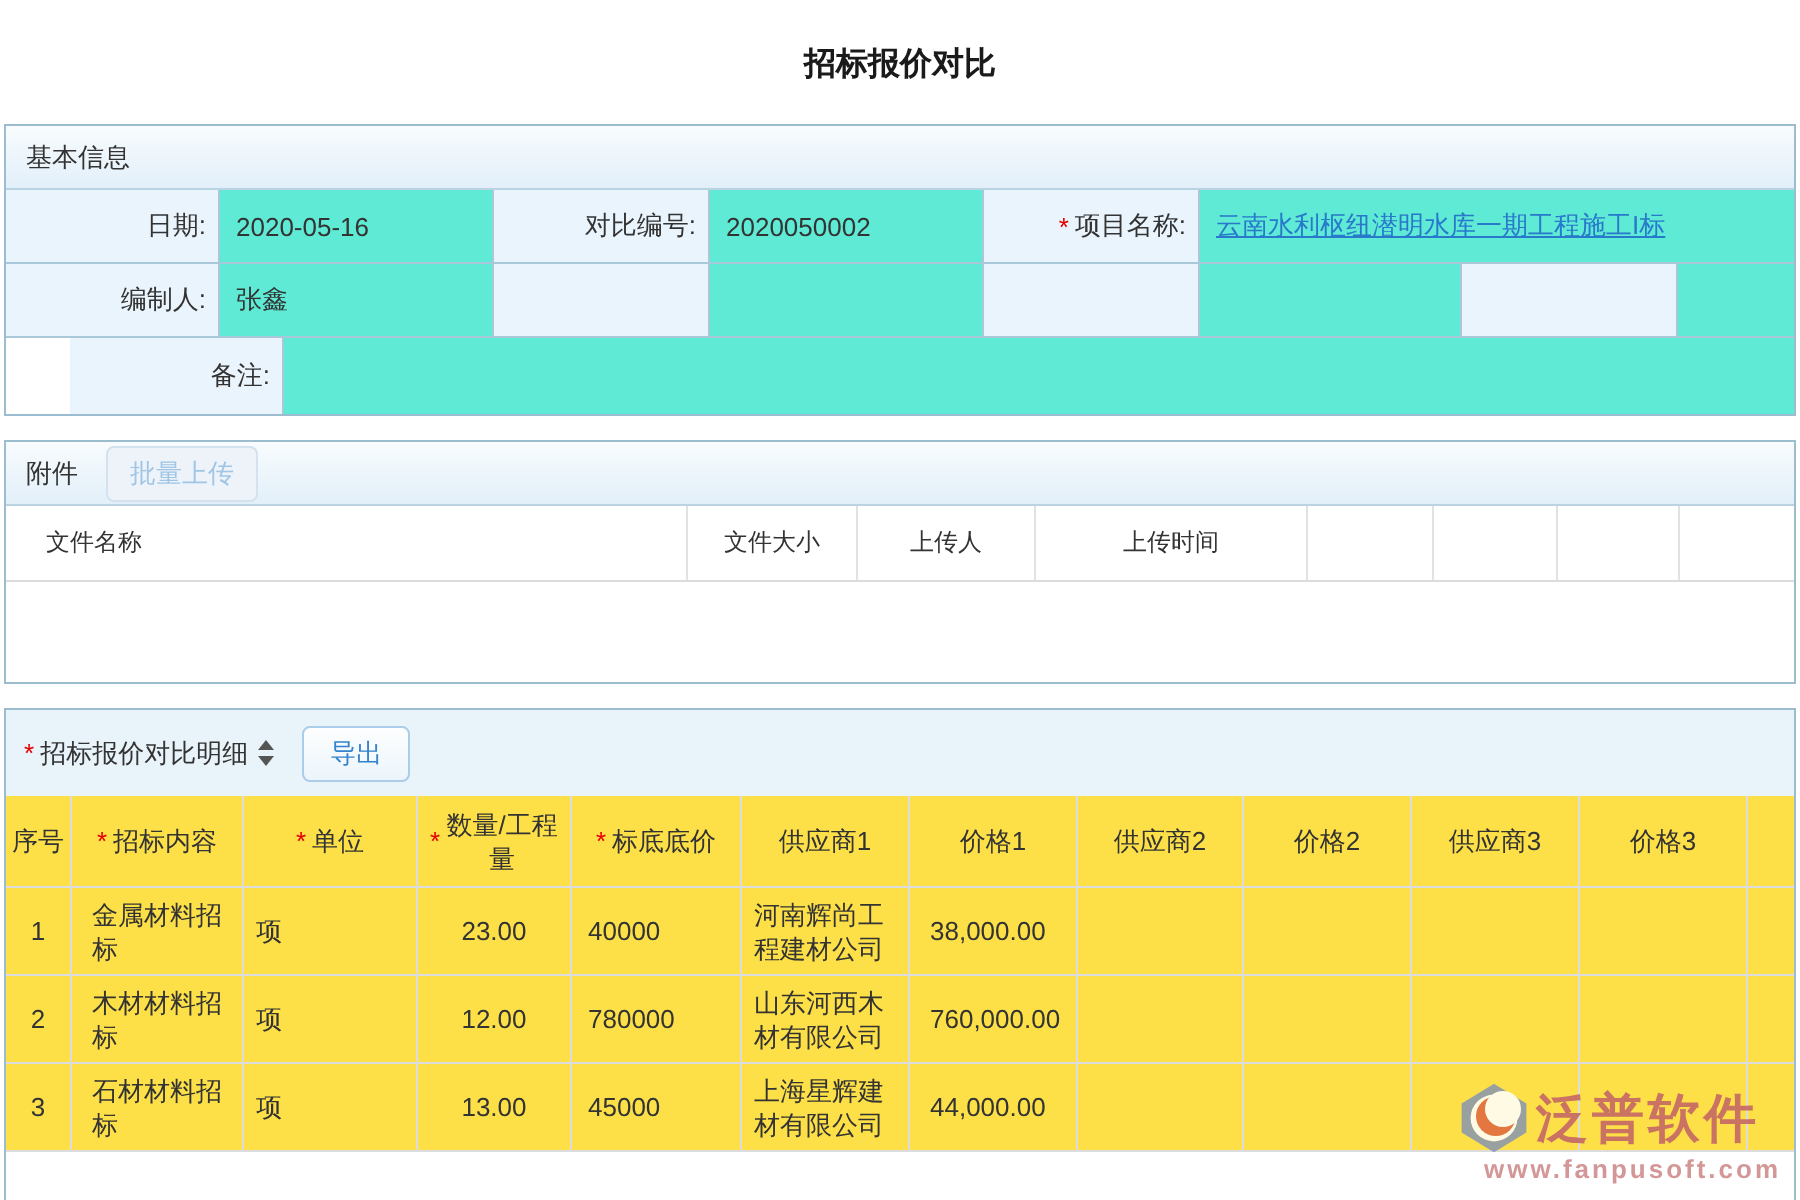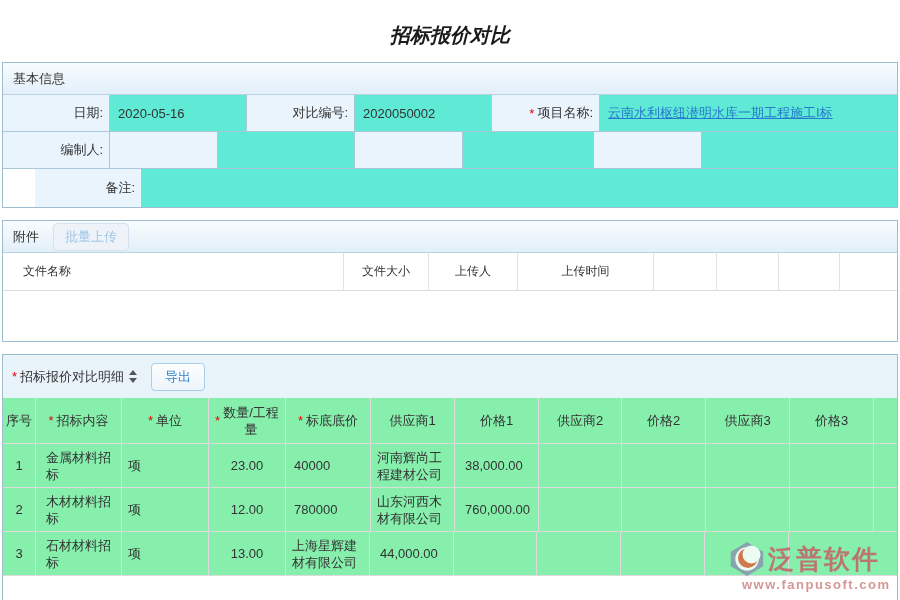--- a/index.html
+++ b/index.html
@@ -1,22 +1,22 @@
 <!DOCTYPE html>
 <html><head>
 <meta charset="utf-8">
 <style>
   * { box-sizing: border-box; margin: 0; padding: 0; }
   html,body { width: 900px; height: 600px; overflow: hidden; background: #fff;
     font-family: "Liberation Sans", "DejaVu Sans", sans-serif; color: #333; }
   .page { position: relative; width: 900px; height: 600px; }
 
   
-  .page-title { height: 62px; text-align: center; font-size: 20px; font-weight: bold;
-    color: #1a1a1a; padding-top: 22px; font-style: italic; }
+  .page-title { height: 62px; text-align: center; font-size: 16px; font-weight: bold;
+    color: #1a1a1a; padding-top: 22px; }
 
   
   .section { margin: 0 2px; border: 1px solid #9cbccf; background: #fff; }
   .sec-header { height: 32px; display: flex; align-items: center; padding-left: 10px;
     background: linear-gradient(#f8fcfe, #e2eff9); border-bottom: 1px solid #bad3e2;
     font-size: 13px; color: #333; }
 
   
   .bi-row { display: flex; height: 37px; border-bottom: 1px solid #a9c8da; }
   .bi-row:last-child { border-bottom: none; height: 38px; padding-left: 32px; }
@@ -53,21 +53,21 @@
   .details { margin: 0 2px; border: 1px solid #9cbccf; border-bottom: none; height: 246px;
     overflow: hidden; }
   .det-header { height: 43px; background: #e9f3fa; display: flex; align-items: center;
     padding-left: 9px; font-size: 13px; }
   .sort { display: inline-flex; flex-direction: column; gap: 3px; margin-left: 5px; cursor: pointer; }
   .tri-up { width: 0; height: 0; border-left: 4px solid transparent; border-right: 4px solid transparent;
     border-bottom: 5px solid #555; }
   .tri-down { width: 0; height: 0; border-left: 4px solid transparent; border-right: 4px solid transparent;
     border-top: 5px solid #555; }
 
-  .det-row { display: flex; border-bottom: 1px solid #dcdcdc; background: #86efac; }
+  .det-row { display: flex; border-bottom: 1px solid #dcdcdc; background: #fde047; }
   .det-hrow { height: 46px; }
   .det-drow { height: 44px; }
   .det-cell { border-right: 1px solid #dcdcdc; display: flex; align-items: center;
     justify-content: center; font-size: 13px; color: #333; line-height: 17px;
     overflow: hidden; text-align: center; }
   .det-cell:last-child { flex: 1; border-right: none; }
   .c-seq { width: 33px; } .c-content { width: 86px; } .c-unit { width: 87px; }
   .c-qty { width: 77px; } .c-base { width: 85px; } .c-sup { width: 84px; }
   .c-price { width: 84px; } .c-sup2 { width: 83px; } .c-price2 { width: 84px; }
   .c-sup3 { width: 84px; } .c-price3 { width: 84px; }
@@ -104,20 +104,21 @@
         <span class="req">*</span>
         <span>项目名称:</span>
       </div>
       <div class="bi-cell bi-value">
         <a class="project-link">云南水利枢纽潜明水库一期工程施工I标</a>
       </div>
     </div>
 
     <div class="bi-row">
       <div class="bi-cell bi-label w-label">编制人:</div>
+      <div class="bi-cell bi-value w-val1">张鑫</div>
       <div class="bi-cell bi-label w-label2"></div>
       <div class="bi-cell bi-value w-val2"></div>
       <div class="bi-cell bi-label w-label3"></div>
       <div class="bi-cell bi-value w-val3"></div>
       <div class="bi-cell bi-label w-label4"></div>
       <div class="bi-cell bi-value"></div>
     </div>
 
     <div class="bi-row">
       <div class="bi-cell bi-label w-label">备注:</div>
@@ -223,20 +224,21 @@
       <div class="det-cell c-sup3"></div>
       <div class="det-cell c-price3"></div>
       <div class="det-cell"></div>
     </div>
 
     <div class="det-row det-drow">
       <div class="det-cell c-seq">3</div>
       <div class="det-cell c-content al pl10">石材材料招标</div>
       <div class="det-cell c-unit al pl6">项</div>
       <div class="det-cell c-qty">13.00</div>
+      <div class="det-cell c-base al pl8">45000</div>
       <div class="det-cell c-sup al wrapcell">上海星辉建材有限公司</div>
       <div class="det-cell c-price al pl10">44,000.00</div>
       <div class="det-cell c-sup2"></div>
       <div class="det-cell c-price2"></div>
       <div class="det-cell c-sup3"></div>
       <div class="det-cell c-price3"></div>
       <div class="det-cell"></div>
     </div>
   </div>
 

